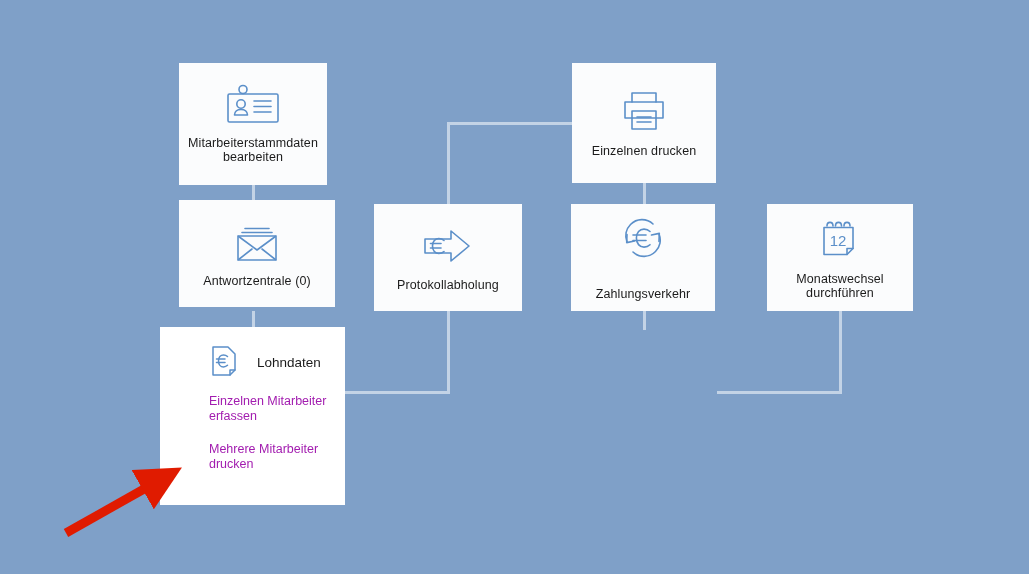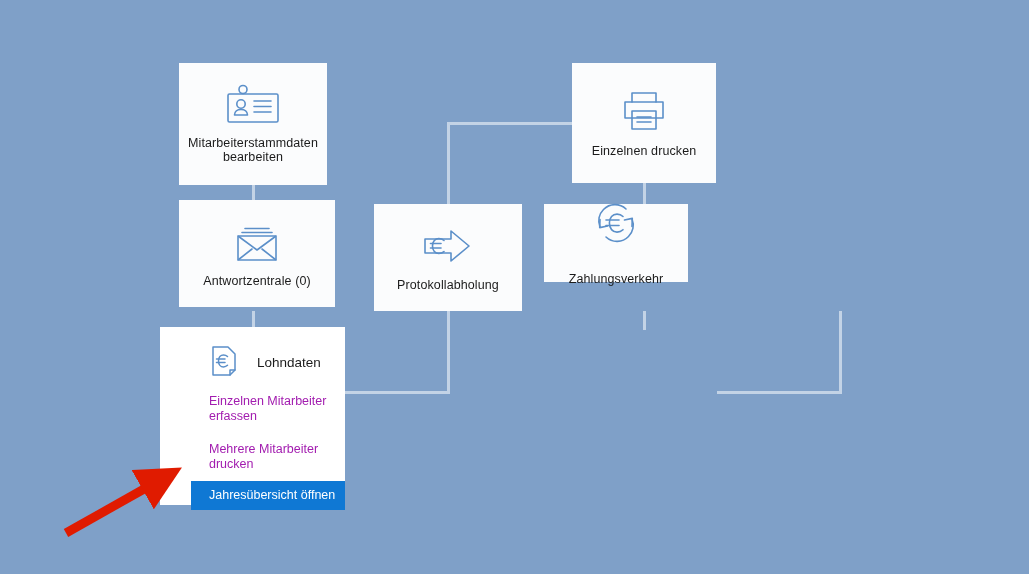--- a/index.html
+++ b/index.html
@@ -173,35 +173,49 @@
         <path d="M15 14V5h24v9"></path>
         <path d="M8 14h38v16H8z"></path>
         <path d="M15 23h24v18H15z"></path>
         <line x1="20" y1="29" x2="34" y2="29"></line>
         <line x1="20" y1="34" x2="34" y2="34"></line>
       </svg>
     </span>
     <span class="label">Einzelnen drucken</span>
   </div>
 
-  <div class="tile" style="left:544px; top:204px; width:144px; height:78px;gap:16px;">
+  <div class="tile" style="left:571px; top:204px; width:144px; height:107px;gap:16px;">
     <span class="icon">
       <svg width="52" height="46" viewBox="0 0 52 46" fill="none" stroke="#5b8fc9" stroke-width="1.6" stroke-linecap="round" stroke-linejoin="round">
         <path d="M10 27a16 16 0 0 1 3.5-17.5A16 16 0 0 1 36 9"></path>
         <path d="M42 19a16 16 0 0 1-3.5 17.5A16 16 0 0 1 16 37"></path>
         <path d="M10 19.5L9.7 27.6 17.5 26"></path>
         <path d="M42 26.5l.3-8.1-7.8 1.6"></path>
         <path d="M33 16.5c-1.5-1.5-3.8-2.4-6-2.4-4.4 0-7.6 3.6-7.6 9s3.2 9 7.6 9c2.2 0 4.5-.9 6-2.4"></path>
         <line x1="16" y1="20" x2="29" y2="20"></line>
         <line x1="16" y1="25.5" x2="29" y2="25.5"></line>
       </svg>
     </span>
     <span class="label">Zahlungsverkehr</span>
   </div>
 
+  <div class="tile" style="left:767px; top:204px; width:146px; height:107px;">
+    <span class="icon">
+      <svg width="48" height="46" viewBox="0 0 48 46" fill="none" stroke="#5b8fc9" stroke-width="1.6" stroke-linecap="round" stroke-linejoin="round">
+        <path d="M11 10c0-2.2 1.4-3.6 3-3.6s3 1.4 3 3.6"></path>
+        <path d="M19.5 10c0-2.2 1.4-3.6 3-3.6s3 1.4 3 3.6"></path>
+        <path d="M28 10c0-2.2 1.4-3.6 3-3.6s3 1.4 3 3.6"></path>
+        <path d="M8 11.5h29v21l-6 6H8z"></path>
+        <path d="M37 32.5h-6v6"></path>
+        <text x="22" y="30" font-family="Liberation Sans, sans-serif" font-size="15" fill="#5b8fc9" stroke="none" text-anchor="middle">12</text>
+      </svg>
+    </span>
+    <span class="label">Monatswechsel
+durchführen</span>
+  </div>
 
 
   <div class="panel" style="left:160px; top:327px; width:185px; height:178px;">
 
     <div class="panel-head">
       <span class="icon">
         <svg width="30" height="34" viewBox="0 0 30 34" fill="none" stroke="#5b8fc9" stroke-width="1.5" stroke-linecap="round" stroke-linejoin="round">
           <path d="M4 2h15l7 7v16l-5 5H4z"></path>
           <path d="M26 25h-5v5"></path>
           <path d="M18.5 11.5c-1-1-2.5-1.6-4-1.6-2.9 0-5 2.4-5 6s2.1 6 5 6c1.5 0 3-.6 4-1.6"></path>
@@ -211,21 +225,20 @@
       </span>
       <span class="title">Lohndaten</span>
     </div>
 
     <div class="panel-item">Einzelnen Mitarbeiter
 erfassen</div>
 
     <div class="panel-item">Mehrere Mitarbeiter
 drucken</div>
 
-    <div class="panel-item selected">Jahresübersicht öffnen</div>
 
     <div class="panel-spacer"></div>
   </div>
 
   <svg id="annotation-arrow" viewBox="0 0 130 95">
     <defs>
       <marker id="redhead" markerWidth="5" markerHeight="5" refX="2.2" refY="2.5" orient="auto">
         <path d="M0,0 L5,2.5 L0,5 z" fill="#e01b00"></path>
       </marker>
     </defs>

